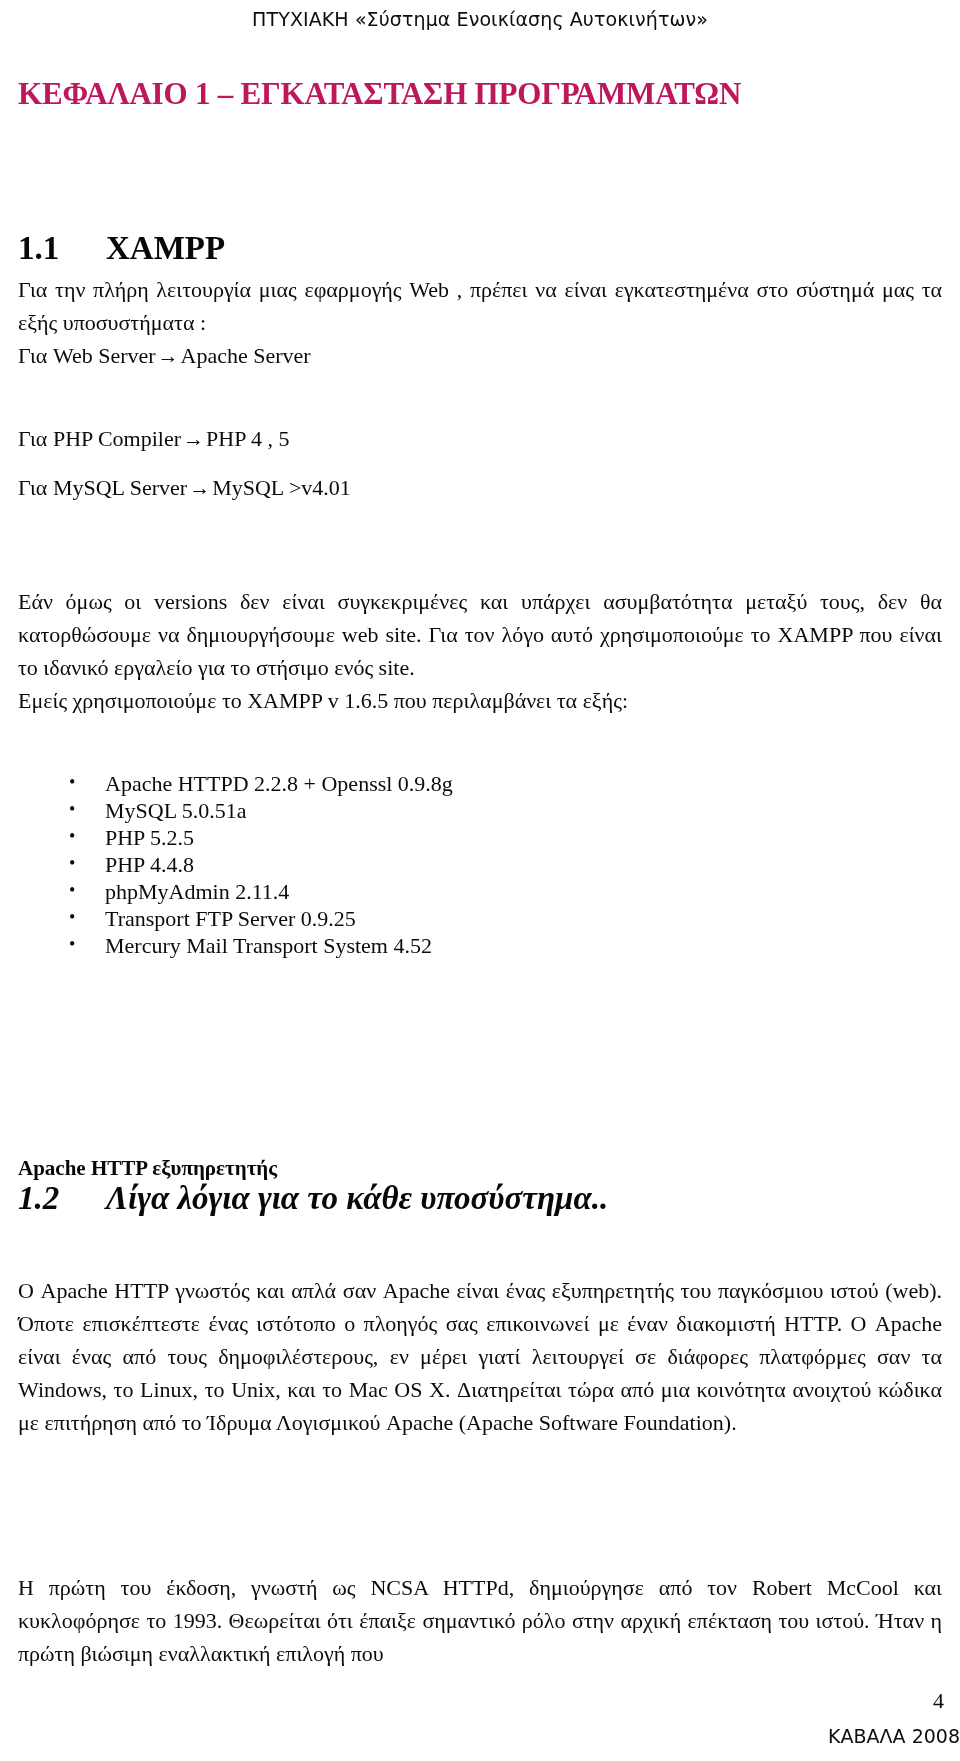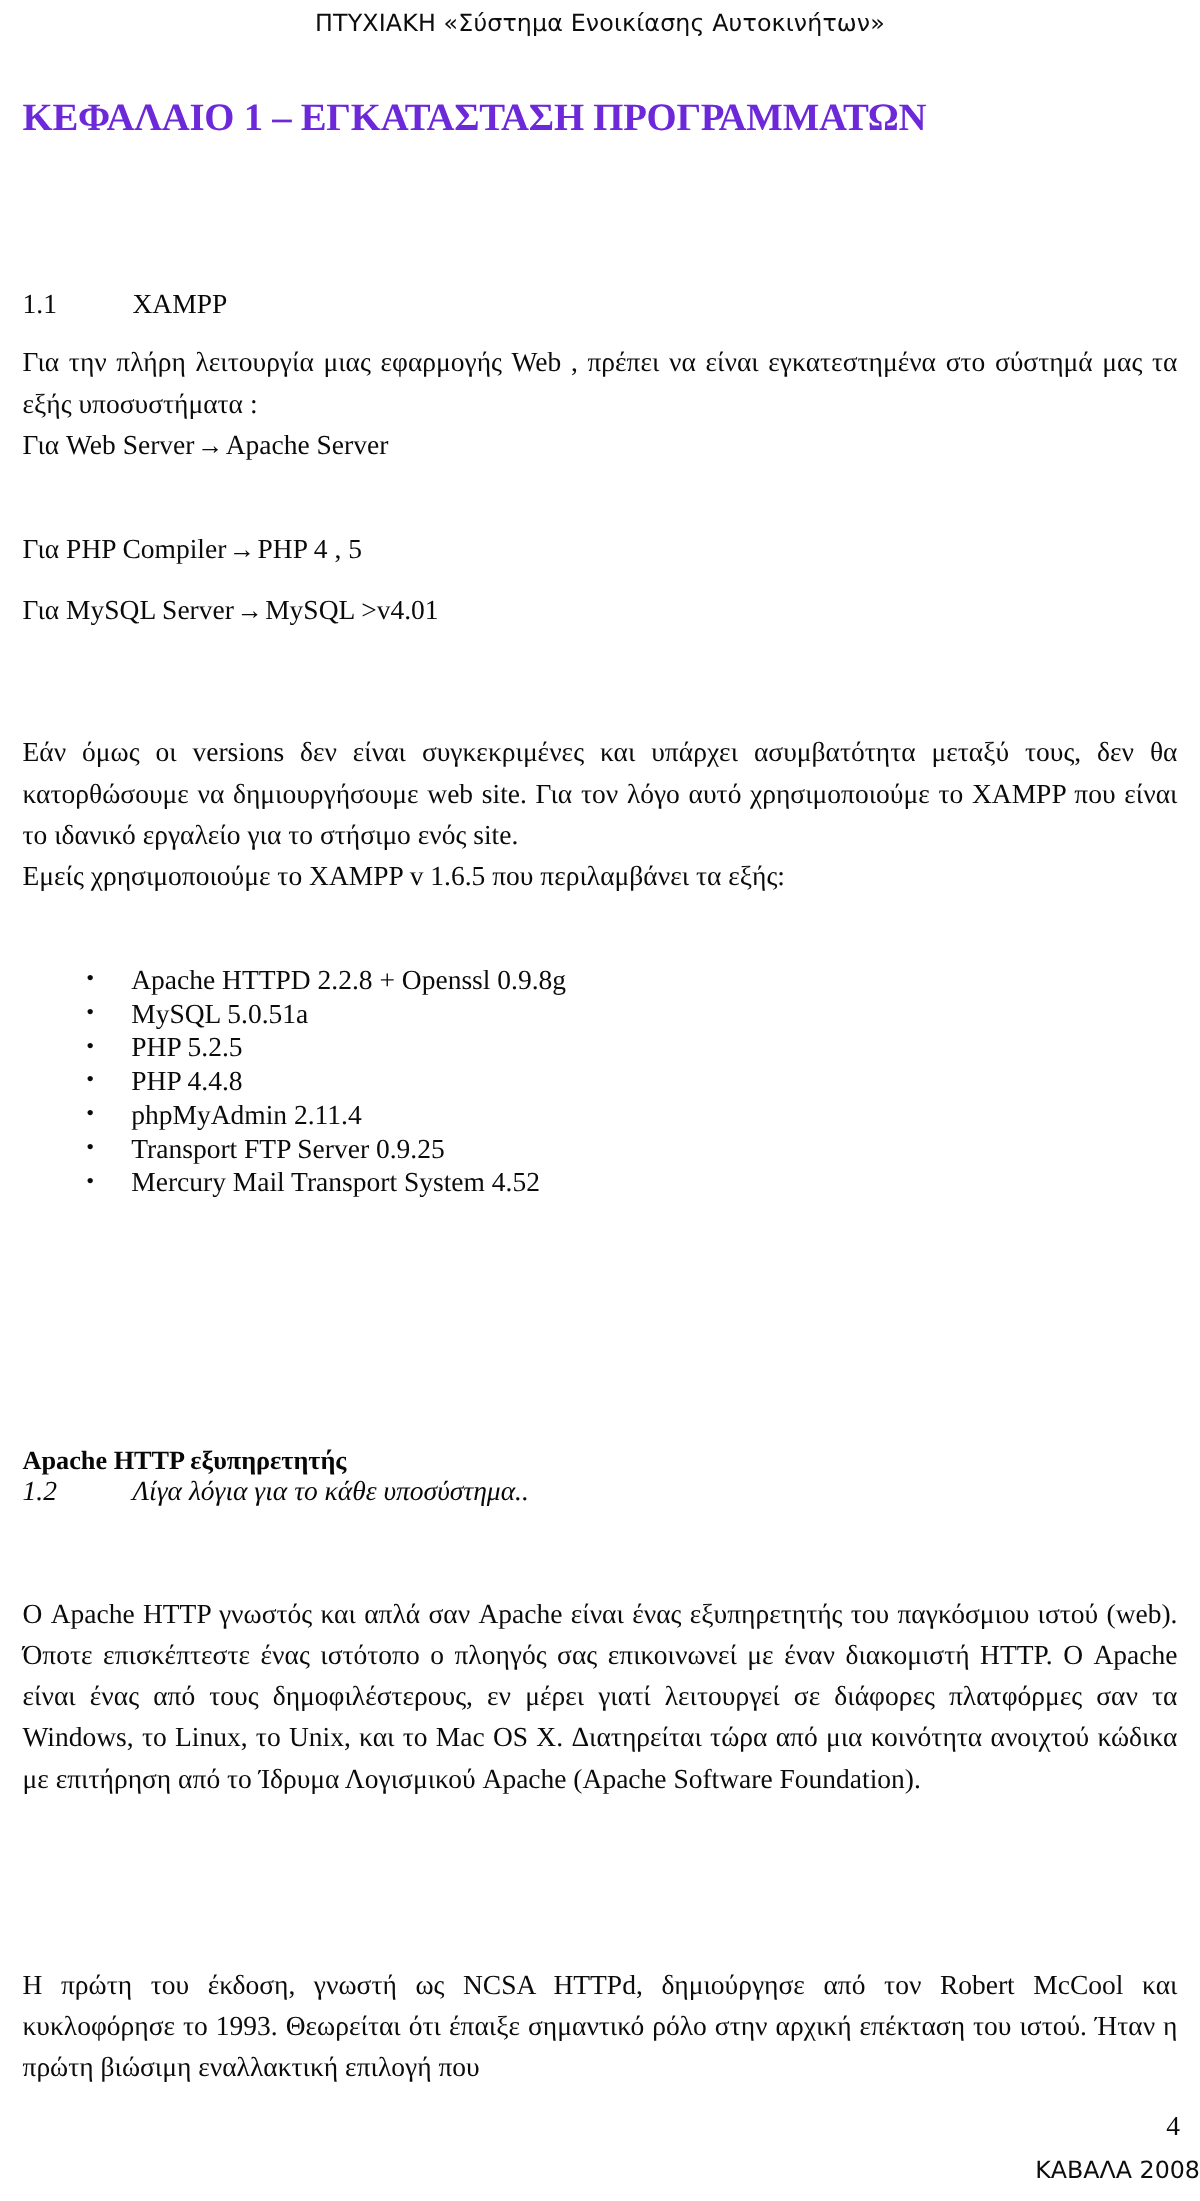--- a/index.html
+++ b/index.html
@@ -42,36 +42,36 @@
   .chapter-title {
     position: absolute;
     top: 76px;
     left: 18px;
     width: 924px;
     font-family: "Liberation Serif", "DejaVu Serif", serif;
     font-weight: bold;
     font-size: 31px;
     letter-spacing: -0.2px;
     white-space: nowrap;
-    color: #6d28d9;
+    color: #be185d;
   }
 
   
   .content {
     position: absolute;
     top: 0;
     left: 18px;
     width: 924px;
   }
 
   .h2 {
     position: absolute;
     left: 0;
-    font-weight: normal;
-    font-size: 22px;
+    font-weight: bold;
+    font-size: 33px;
     white-space: nowrap;
     color: #080808;
   }
   .h2 .num { display: inline-block; width: 88px; }
 
   .h2-italic {
     font-style: italic;
   }
 
   .h3 {

